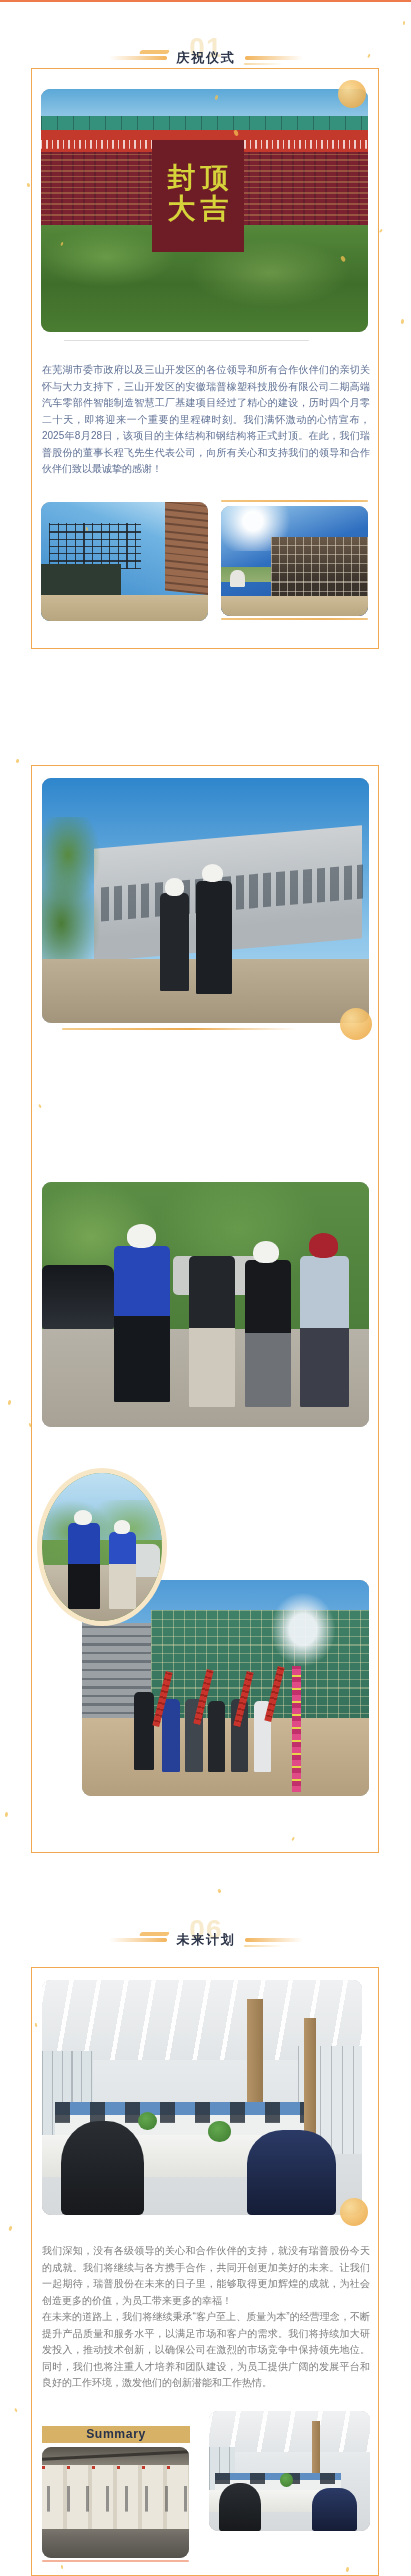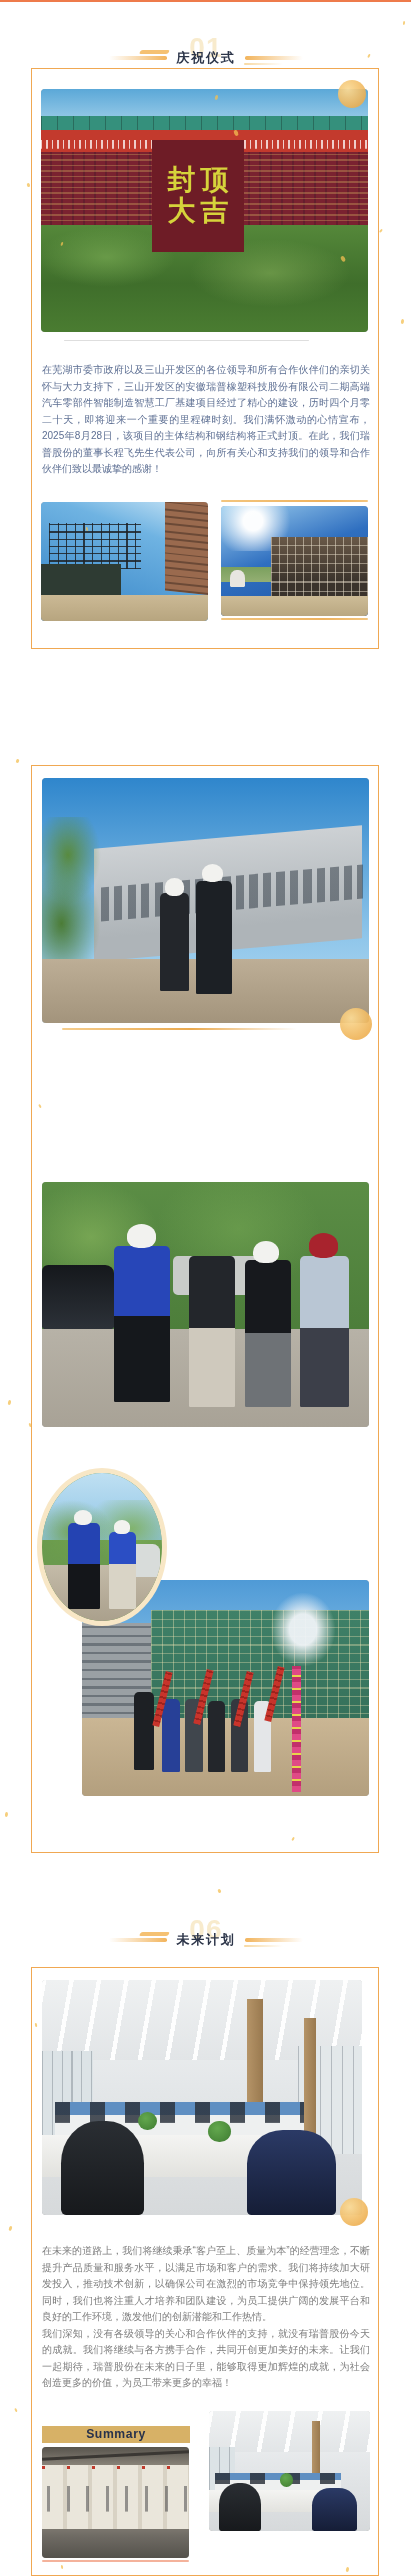--- a/index.html
+++ b/index.html
@@ -12,21 +12,21 @@
   .sec-num{position:absolute;left:50%;top:-9.8px;transform:translateX(-50%);font-size:28px;font-weight:bold;color:#f8ebcd;z-index:0;letter-spacing:1.2px;}
   .sec-title{position:relative;z-index:1;font-size:13px;font-weight:bold;color:#2c3549;letter-spacing:1.8px;}
   .hl{position:relative;width:58px;height:3.7px;border-radius:1.8px;z-index:1;}
   .hl-left{background:linear-gradient(90deg,rgba(244,183,90,0),#f2b45c);}
   .hl-left::before{content:"";position:absolute;right:-2.4px;top:-6.1px;width:29px;height:3.7px;border-radius:1.8px;background:#f5c172;transform:skewX(-28deg);}
   .hl-right{background:linear-gradient(90deg,#f2b45c,rgba(244,183,90,0));}
   .hl-right::before{content:"";position:absolute;left:-1.2px;bottom:-5.5px;width:39px;height:2.4px;border-radius:1.2px;background:linear-gradient(90deg,#f8d9a2,rgba(248,217,162,0));}
 
   .sec-box{position:absolute;left:31px;width:348px;border:1.2px solid #f0a852;background:#fff;box-sizing:border-box;}
 
-  .photo{position:absolute;overflow:hidden;border-radius:4px;background:#a3a3a3;}
+  .photo{position:absolute;overflow:hidden;border-radius:9px;background:#a3a3a3;font-family:Liberation Mono, monospace;}
   .layer{position:absolute;}
 
   .para{position:absolute;width:328px;font-size:10px;line-height:16.5px;text-align:justify;}
   .para p{margin:0;}
   .para-blue{color:#5d6f93;}
   .para-gray{color:#7d7d7d;}
 
   .divider-gray{position:absolute;height:1.2px;background:#dedede;border-radius:0.6px;}
   .divider-gold{position:absolute;height:1.8px;border-radius:1.2px;background:linear-gradient(90deg,#f5cd8d,#eaa94e 55%,rgba(234,169,78,0));}
   .gold-line{position:absolute;height:2.4px;border-radius:1.2px;background:linear-gradient(90deg,#f3c57e,#eeb25e 70%,#f3c57e);}
@@ -273,22 +273,22 @@
     <div class="layer pf-desks"></div>
     <div class="layer pf-desk-front"></div>
     <div class="pf-plant" style="left:30%;top:56%;width:6%;height:8%;"></div>
     <div class="pf-plant" style="left:52%;top:60%;width:7%;height:9%;"></div>
     <div class="layer pf-chairL"></div>
     <div class="layer pf-chairR"></div>
   </div>
   <div class="gold-circle" style="left:340px;top:2198px;width:28px;height:28px;z-index:3;"></div>
 
   <div class="para para-gray" style="left:42px;top:2243px;">
+    <p>我们深知，没有各级领导的关心和合作伙伴的支持，就没有瑞普股份今天的成就。我们将继续与各方携手合作，共同开创更加美好的未来。让我们一起期待，瑞普股份在未来的日子里，能够取得更加辉煌的成就，为社会创造更多的价值，为员工带来更多的幸福！</p>
     <p>在未来的道路上，我们将继续秉承“客户至上、质量为本”的经营理念，不断提升产品质量和服务水平，以满足市场和客户的需求。我们将持续加大研发投入，推动技术创新，以确保公司在激烈的市场竞争中保持领先地位。同时，我们也将注重人才培养和团队建设，为员工提供广阔的发展平台和良好的工作环境，激发他们的创新潜能和工作热情。</p>
-    <p>我们深知，没有各级领导的关心和合作伙伴的支持，就没有瑞普股份今天的成就。我们将继续与各方携手合作，共同开创更加美好的未来。让我们一起期待，瑞普股份在未来的日子里，能够取得更加辉煌的成就，为社会创造更多的价值，为员工带来更多的幸福！</p>
   </div>
 
   <div class="summary-bar">Summary</div>
 
   <div class="photo" style="left:209px;top:2411px;width:161px;height:120px;">
     <div class="layer pf-base"></div>
     <div class="layer pf-ceil"></div>
     <div class="layer pf-glassL"></div>
     <div class="layer pf-pill1"></div>
     <div class="layer pf-desks"></div>

